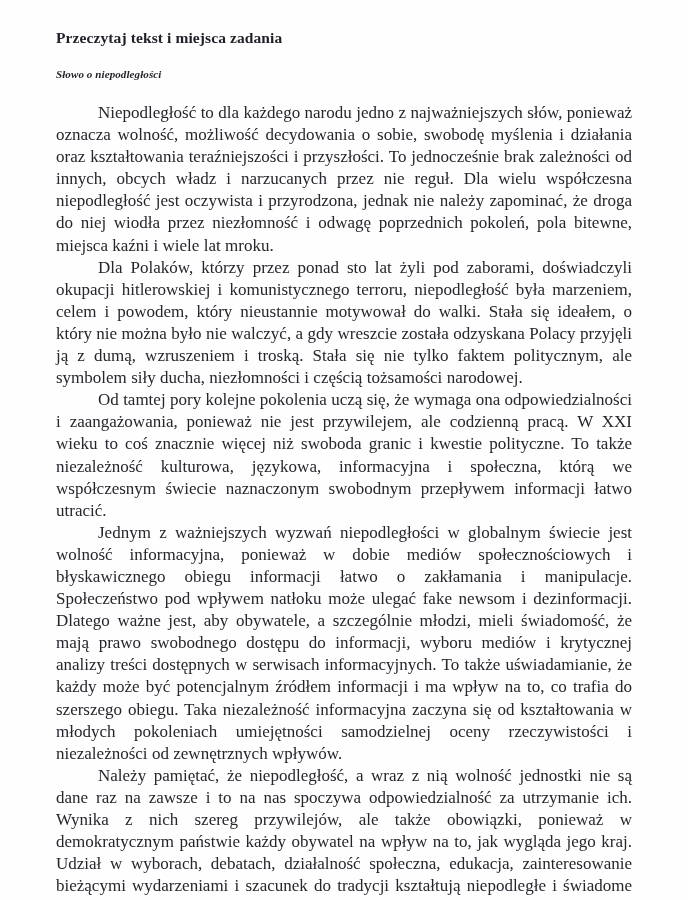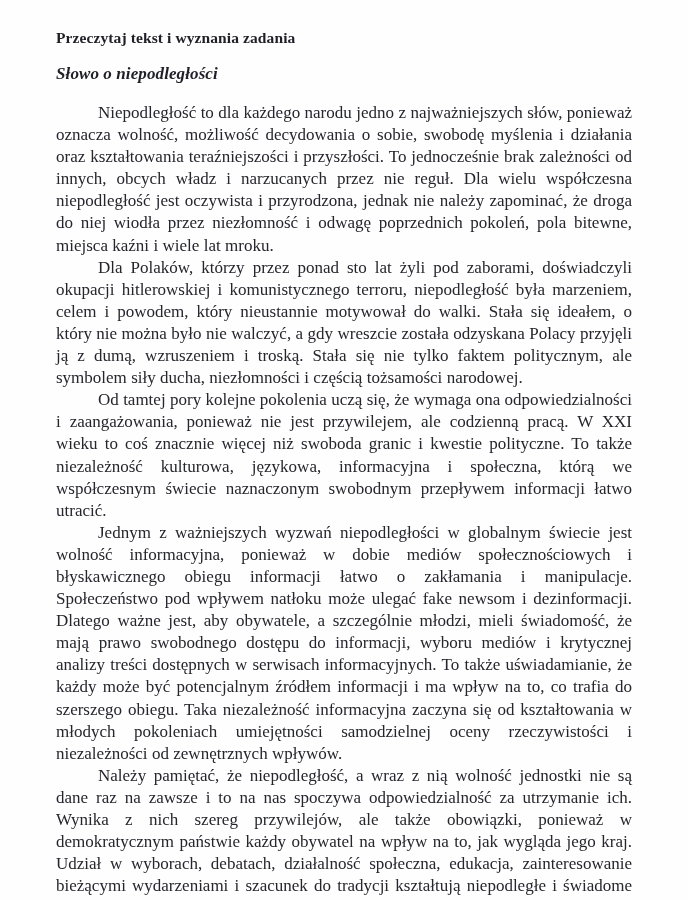--- a/index.html
+++ b/index.html
@@ -29,21 +29,21 @@
     font-size: 15.5px;
     font-weight: bold;
     font-style: normal;
     line-height: 20px;
     margin: 0 0 16px 0;
     letter-spacing: 0.1px;
     color: #1f1f27;
   }
 
   .doc-subtitle {
-    font-size: 17px;
+    font-size: 11px;
     font-weight: bold;
     font-style: italic;
     line-height: 20px;
     margin: 0 0 18px 0;
     letter-spacing: 0.1px;
     color: #1f1f27;
   }
 
   .body-text {
     font-size: 17px;
@@ -60,21 +60,21 @@
   
   .body-text:last-child {
     margin-bottom: 16px;
   }
 </style>
 </head>
 <body>
 
 <div class="page">
 
-  <h1 class="doc-title">Przeczytaj tekst i wyznania zadania</h1>
+  <h1 class="doc-title">Przeczytaj tekst i miejsca zadania</h1>
 
   <h2 class="doc-subtitle">Słowo o niepodległości</h2>
 
   <p class="body-text">Niepodległość to dla każdego narodu jedno z najważniejszych słów, ponieważ oznacza wolność, możliwość decydowania o sobie, swobodę myślenia i działania oraz kształtowania teraźniejszości i przyszłości. To jednocześnie brak zależności od innych, obcych władz i narzucanych przez nie reguł. Dla wielu współczesna niepodległość jest oczywista i przyrodzona, jednak nie należy zapominać, że droga do niej wiodła przez niezłomność i odwagę poprzednich pokoleń, pola bitewne, miejsca kaźni i wiele lat mroku.</p>
 
   <p class="body-text">Dla Polaków, którzy przez ponad sto lat żyli pod zaborami, doświadczyli okupacji hitlerowskiej i komunistycznego terroru, niepodległość była marzeniem, celem i powodem, który nieustannie motywował do walki. Stała się ideałem, o który nie można było nie walczyć, a gdy wreszcie została odzyskana Polacy przyjęli ją z dumą, wzruszeniem i troską. Stała się nie tylko faktem politycznym, ale symbolem siły ducha, niezłomności i częścią tożsamości narodowej.</p>
 
   <p class="body-text">Od tamtej pory kolejne pokolenia uczą się, że wymaga ona odpowiedzialności i zaangażowania, ponieważ nie jest przywilejem, ale codzienną pracą. W XXI wieku to coś znacznie więcej niż swoboda granic i kwestie polityczne. To także niezależność kulturowa, językowa, informacyjna i społeczna, którą we współczesnym świecie naznaczonym swobodnym przepływem informacji łatwo utracić.</p>
 
   <p class="body-text">Jednym z ważniejszych wyzwań niepodległości w globalnym świecie jest wolność informacyjna, ponieważ w dobie mediów społecznościowych i błyskawicznego obiegu informacji łatwo o zakłamania i manipulacje. Społeczeństwo pod wpływem natłoku może ulegać fake newsom i dezinformacji. Dlatego ważne jest, aby obywatele, a szczególnie młodzi, mieli świadomość, że mają prawo swobodnego dostępu do informacji, wyboru mediów i krytycznej analizy treści dostępnych w serwisach informacyjnych. To także uświadamianie, że każdy może być potencjalnym źródłem informacji i ma wpływ na to, co trafia do szerszego obiegu. Taka niezależność informacyjna zaczyna się od kształtowania w młodych pokoleniach umiejętności samodzielnej oceny rzeczywistości i niezależności od zewnętrznych wpływów.</p>

